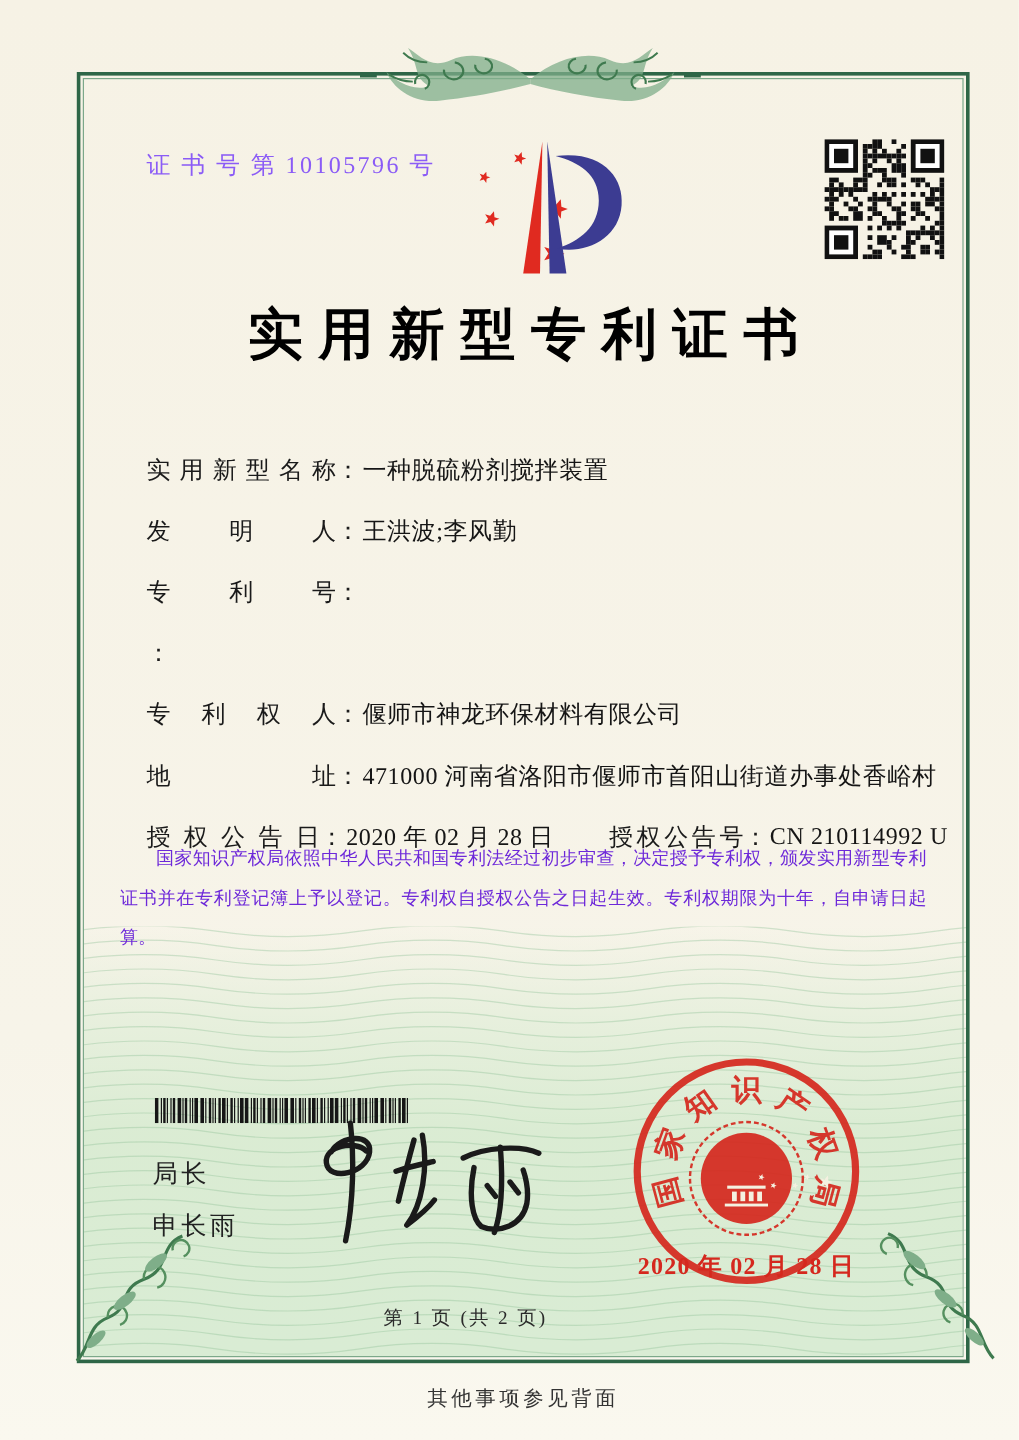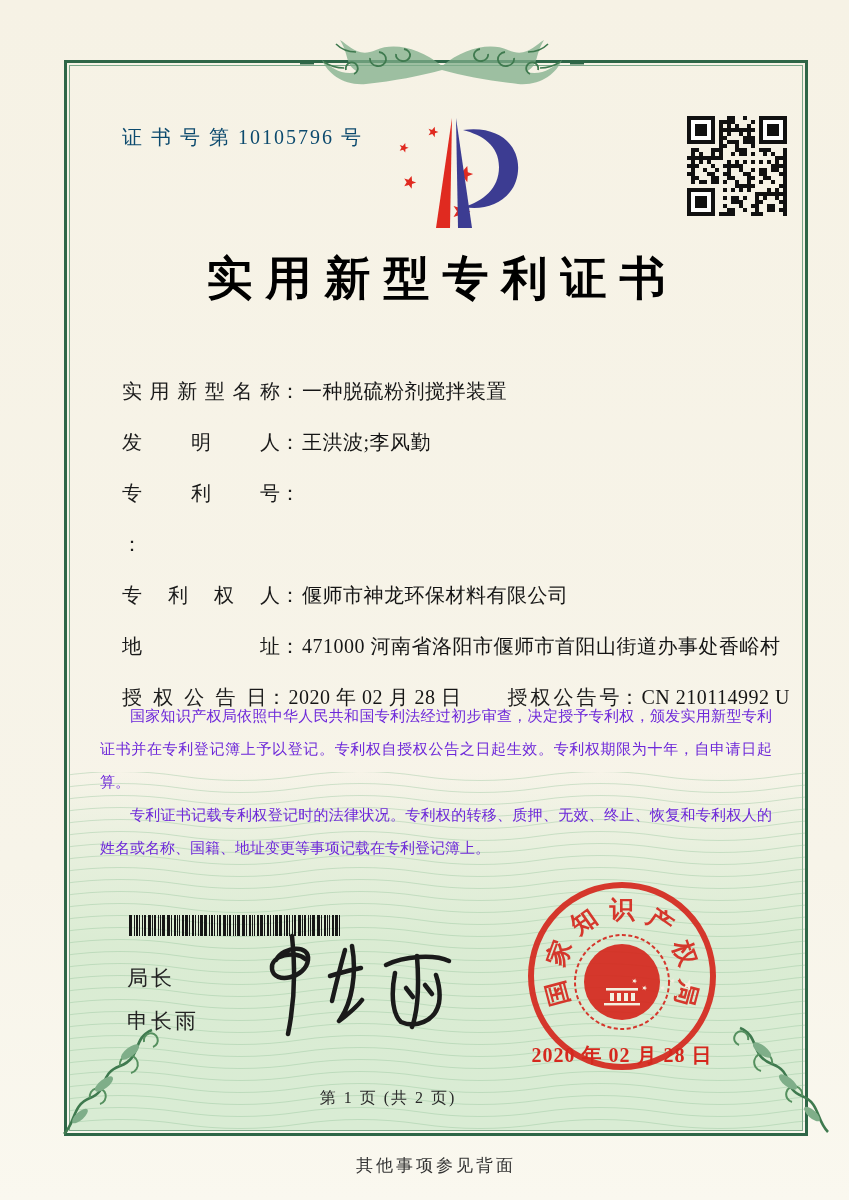--- a/index.html
+++ b/index.html
@@ -20,21 +20,21 @@
     position:absolute;left:3px;right:3px;bottom:3px;height:358px;
     background:linear-gradient(180deg,rgba(218,236,211,0) 0%,rgba(218,236,211,.55) 22%,rgba(216,235,209,.92) 48%,#d9ecd4 100%);
   }
   .green-zone svg{position:absolute;inset:0;}
   
   .orn{position:absolute;pointer-events:none;}
   .orn-top{left:300px;top:30px;}
   .orn-bl{left:60px;top:1026px;}
   .orn-br{left:732px;top:1024px;transform:scaleX(-1);}
   
-  .cert-no{position:absolute;left:122px;top:124px;font-size:20px;letter-spacing:2px;color:#0c4a6e;}
+  .cert-no{position:absolute;left:122px;top:124px;font-size:20px;letter-spacing:2px;color:#8b5cf6;}
   .logo{position:absolute;left:370px;top:110px;}
   .qr{position:absolute;left:687px;top:116px;width:100px;height:100px;}
   .title{
     position:absolute;left:64px;top:248px;width:744px;text-align:center;
     font-size:46px;font-weight:600;letter-spacing:13px;color:#000000;text-indent:13px;
   }
   
   .fields{position:absolute;left:122px;top:366px;width:668px;}
   .field-row{height:51px;display:flex;align-items:center;font-size:20px;white-space:nowrap;}
   .flabel{display:inline-block;width:158px;text-align:justify;text-align-last:justify;color:#1a1a1a;}
@@ -403,21 +403,20 @@
       <span class="pair2">
         <span class="flabel2">授权公告号</span>
           <span class="fcolon">：</span>
         <span class="fvalue">CN 210114992 U</span>
       </span>
     </div>
   </div>
 
   <div class="paras">
     <p>国家知识产权局依照中华人民共和国专利法经过初步审查，决定授予专利权，颁发实用新型专利证书并在专利登记簿上予以登记。专利权自授权公告之日起生效。专利权期限为十年，自申请日起算。</p>
-    <p>专利证书记载专利权登记时的法律状况。专利权的转移、质押、无效、终止、恢复和专利权人的姓名或名称、国籍、地址变更等事项记载在专利登记簿上。</p>
   </div>
 
   <svg class="barcode" id="barcode" viewBox="0 0 216 21" preserveAspectRatio="none">
       <rect x="0" y="0" width="3" height="21" fill="#161616"></rect>
       <rect x="5" y="0" width="1" height="21" fill="#161616"></rect>
       <rect x="7" y="0" width="2" height="21" fill="#161616"></rect>
       <rect x="10" y="0" width="1" height="21" fill="#161616"></rect>
       <rect x="13" y="0" width="1" height="21" fill="#161616"></rect>
       <rect x="15" y="0" width="2" height="21" fill="#161616"></rect>
       <rect x="19" y="0" width="3" height="21" fill="#161616"></rect>

